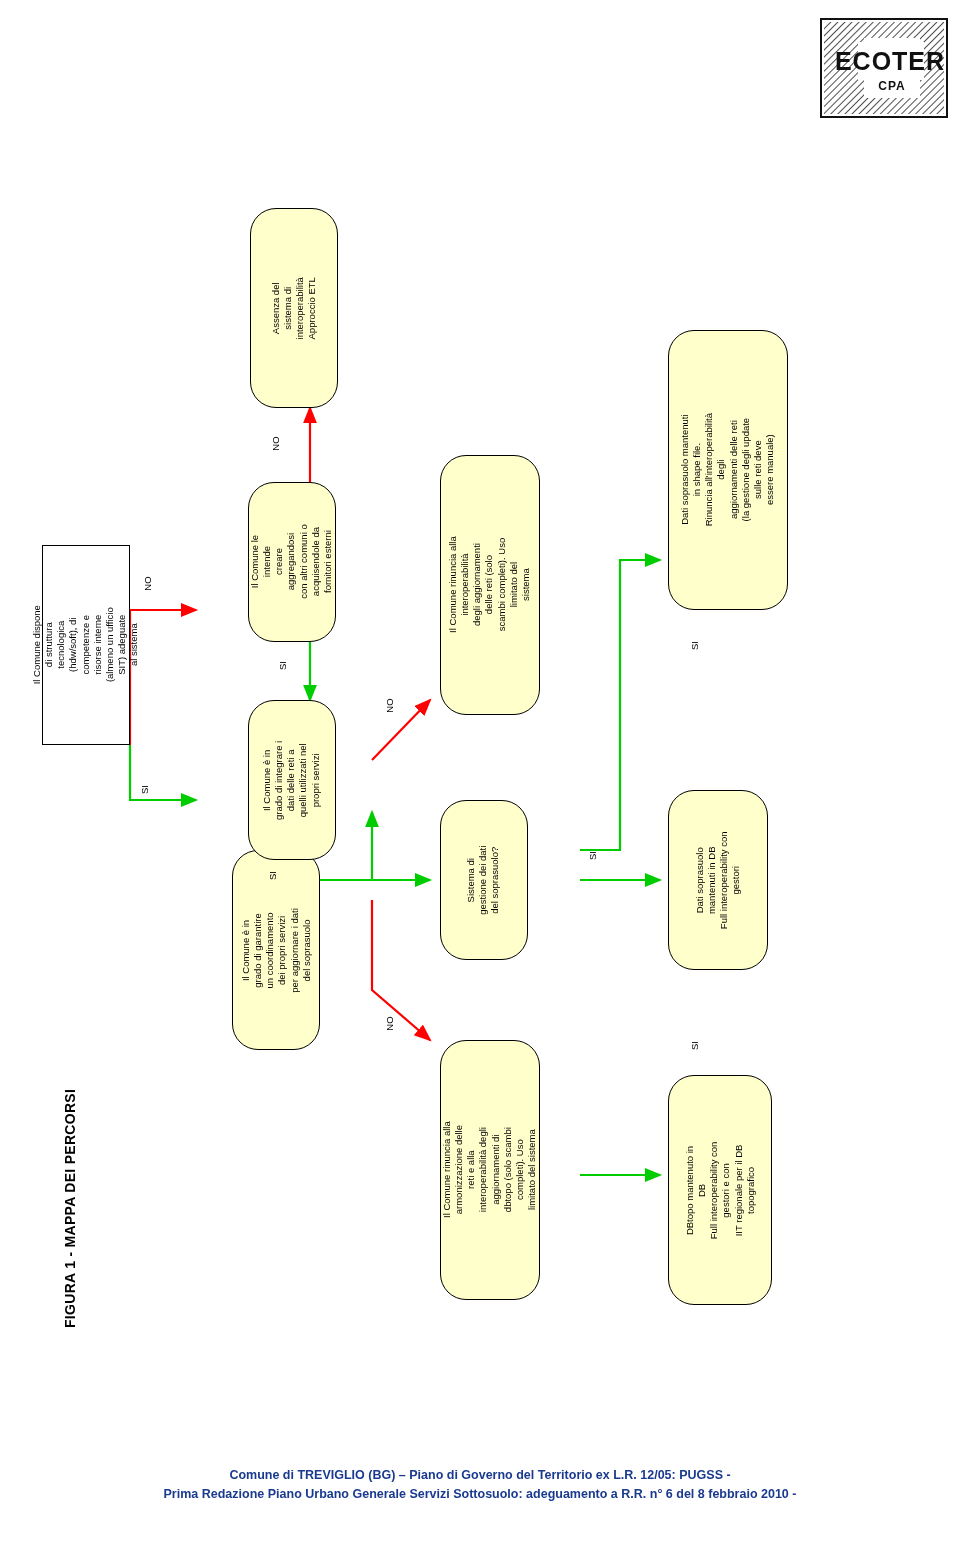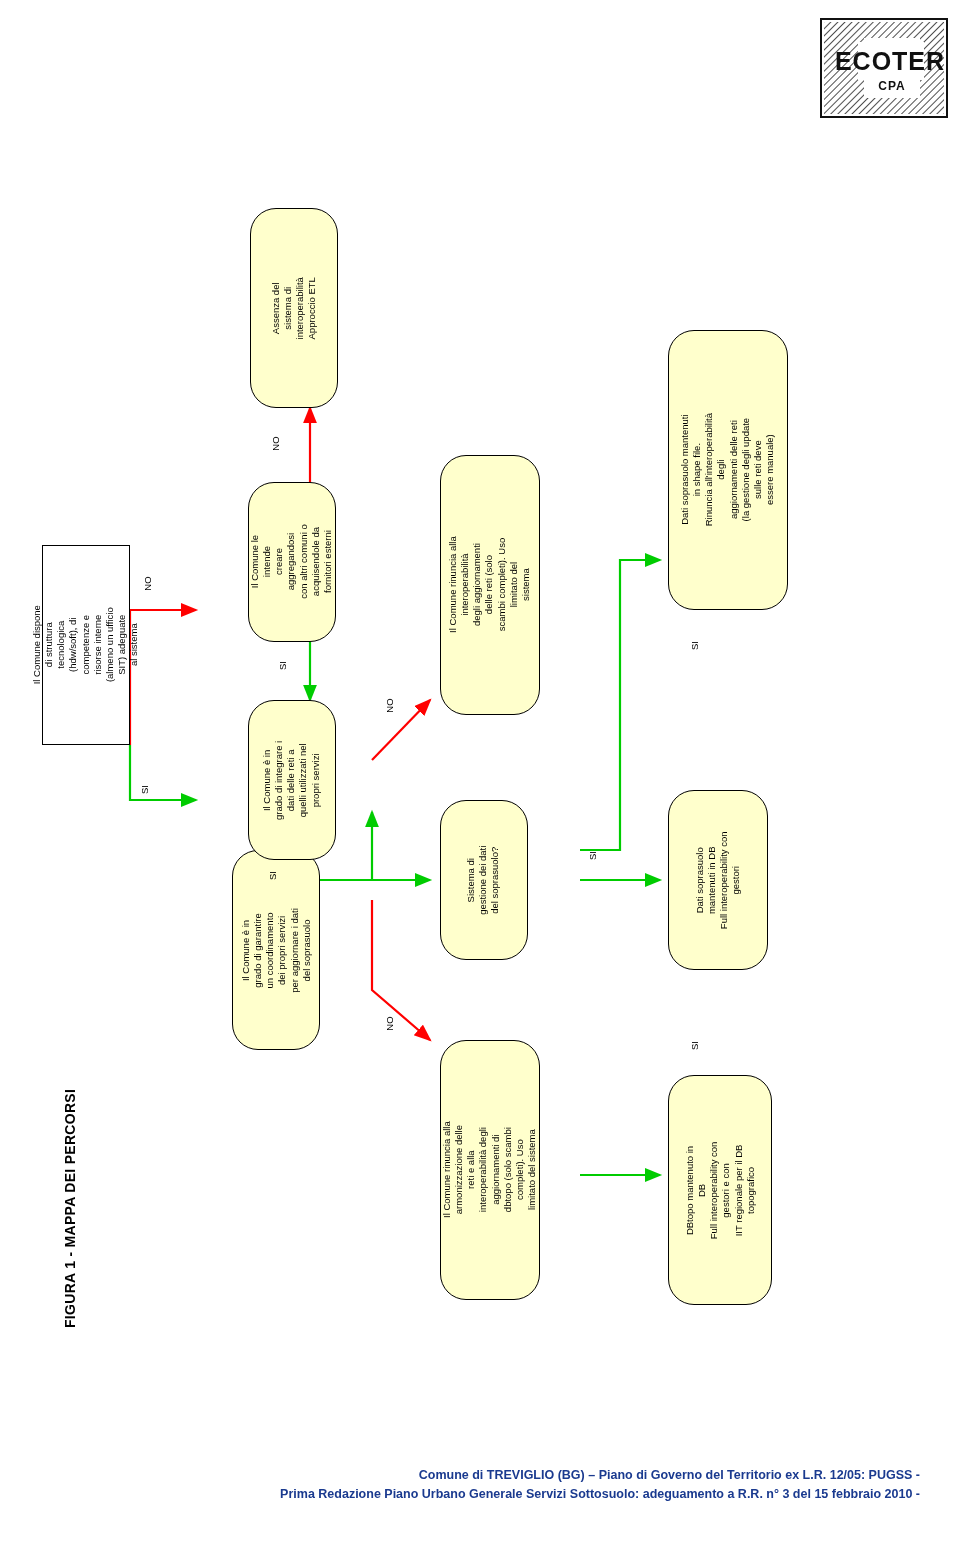--- a/index.html
+++ b/index.html
@@ -80,21 +80,21 @@
     transform-origin: center center;
     white-space: nowrap;
   }
 
   
   #footer {
     position: absolute;
     left: 0;
     top: 1466px;
     width: 960px;
-    text-align: right;
+    text-align: center;
     font-size: 12.5px;
     font-weight: bold;
     color: #1a3a8f;
     line-height: 1.55;
   }
   #footer div { padding: 0 40px; }
 </style>
 </head>
 <body>
 
@@ -241,14 +241,14 @@
   <div class="elabel" style="left:268px; top:438px;">NO</div>
   <div class="elabel" style="left:382px; top:700px;">NO</div>
   <div class="elabel" style="left:588px; top:850px;">SI</div>
   <div class="elabel" style="left:690px; top:640px;">SI</div>
   <div class="elabel" style="left:690px; top:1040px;">SI</div>
 
 </div>
 
 <div id="footer">
   <div>Comune di TREVIGLIO (BG) – Piano di Governo del Territorio ex L.R. 12/05: PUGSS -</div>
-  <div>Prima Redazione Piano Urbano Generale Servizi Sottosuolo: adeguamento a R.R. n° 3 del 15 febbraio 2010 -</div>
+  <div>Prima Redazione Piano Urbano Generale Servizi Sottosuolo: adeguamento a R.R. n° 6 del 8 febbraio 2010 -</div>
 </div>
 
 </body></html>

